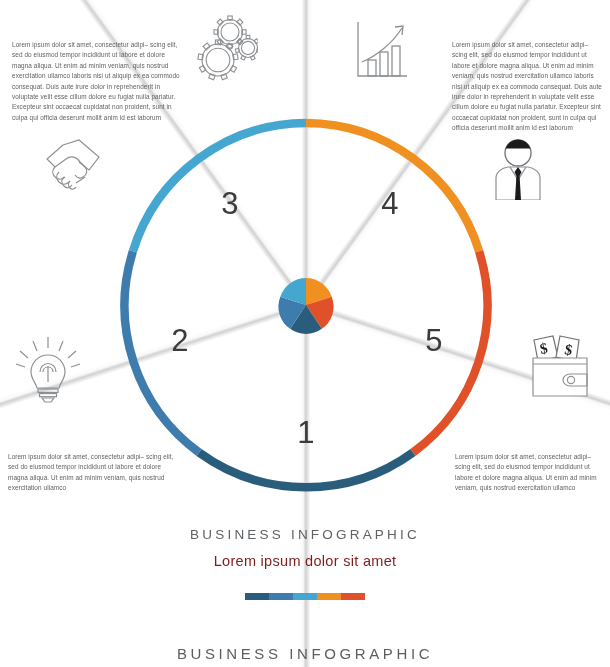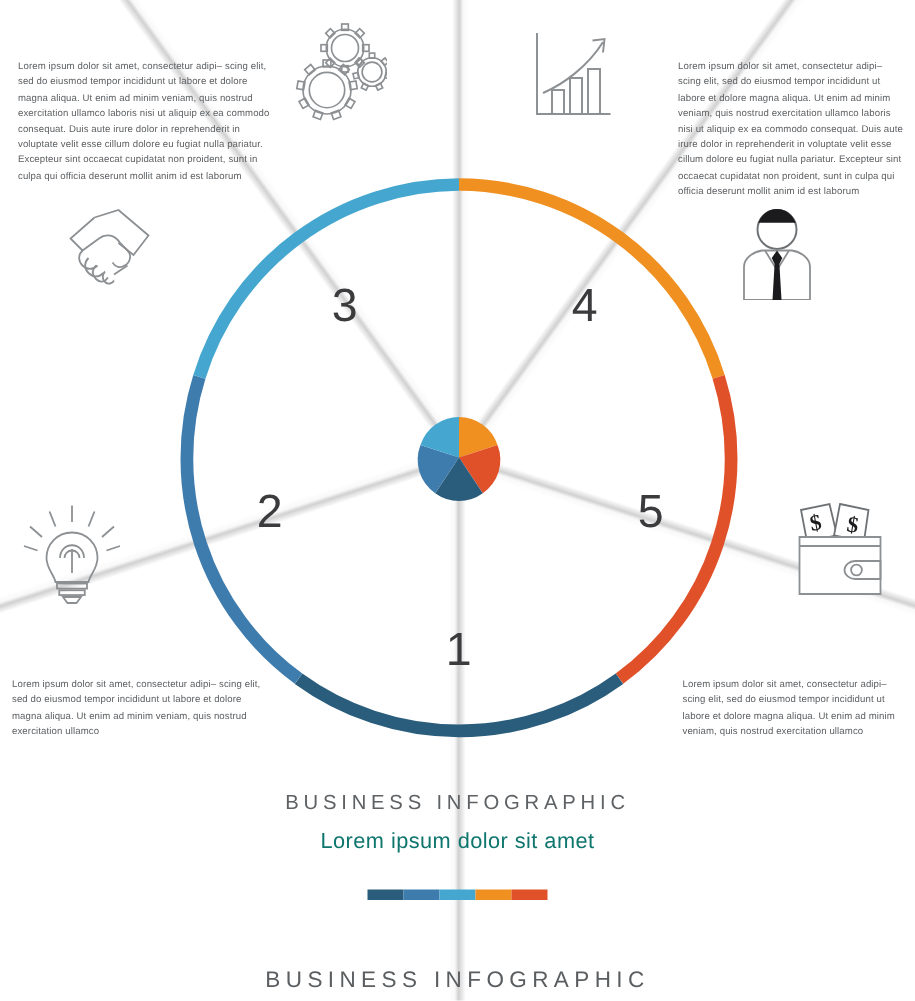--- a/index.html
+++ b/index.html
@@ -85,21 +85,21 @@
     letter-spacing: 3.2px;
     color: #5f6265;
   }
   .cap-sub {
     position: absolute; z-index: 7;
     left: 0; top: 553px; width: 610px;
     text-align: center;
     font-size: 14.5px;
     font-weight: 300;
     letter-spacing: 0.3px;
-    color: #0f766e;
+    color: #7f1d1d;
   }
   .swatches {
     position: absolute; z-index: 7;
     left: 0; top: 593px; width: 610px;
     display: flex; justify-content: center;
   }
   .swatches i { display: block; width: 24px; height: 7px; }
   .cap-foot {
     position: absolute; z-index: 7;
     left: 0; top: 645px; width: 610px;

